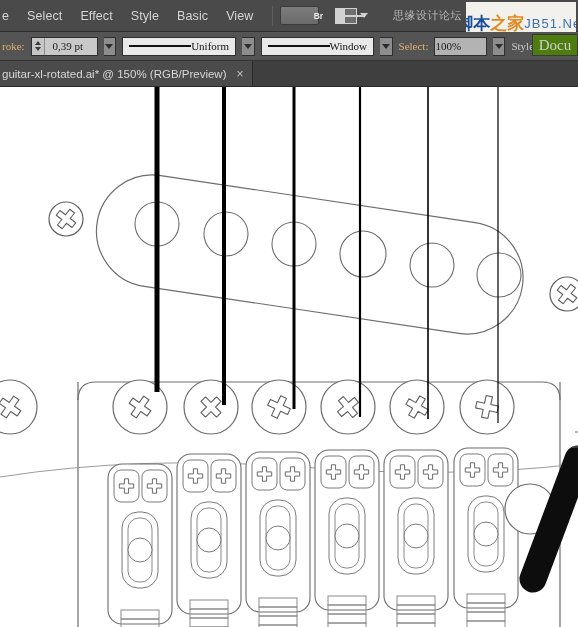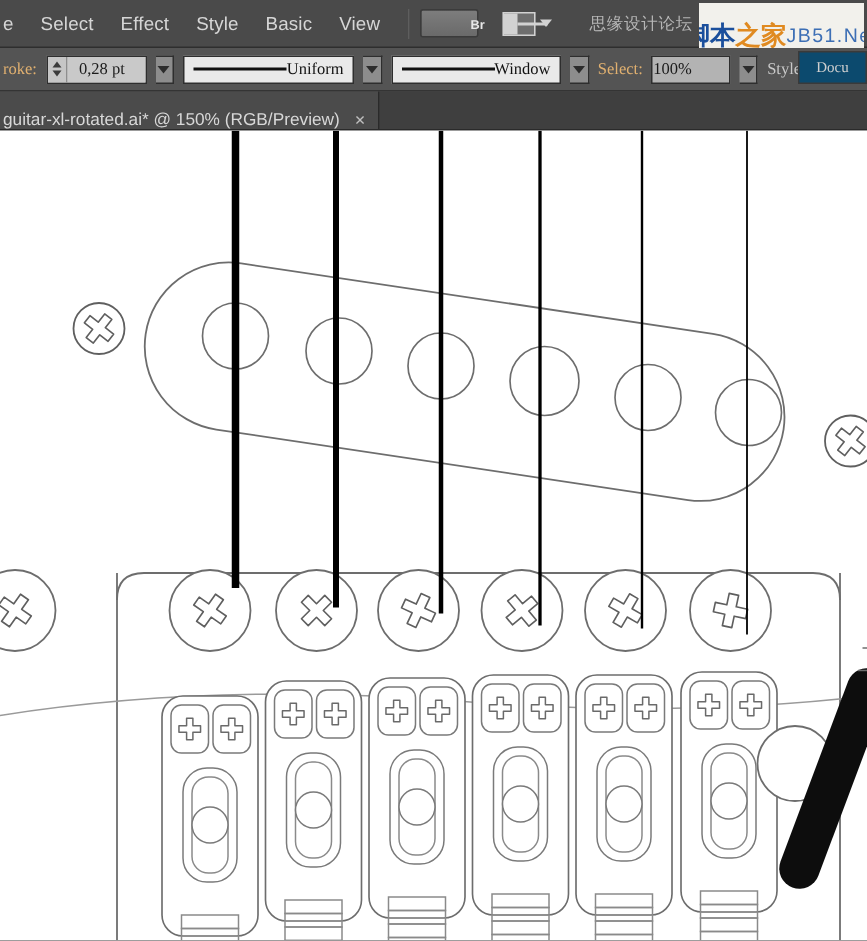--- a/index.html
+++ b/index.html
@@ -132,36 +132,36 @@
     border: 1px solid #2e2e2e; font-size: 11px; color: #1a1a1a;
     display: flex; align-items: center; padding-left: 0;
   }
   .style-swatch {
     width: 22px; height: 19px; background: #dedede;
     border: 1px solid #2e2e2e;
   }
   .docbtn {
     position: absolute; right: 0; top: 2px;
     width: 46px; height: 22px;
-    background: #0c4a6e; border: 1px solid #3a3a3a;
-    color: #cfcfcf; font-size: 10px;
+    background: #4d7c0f; border: 1px solid #3a3a3a;
+    color: #cfcfcf; font-size: 15px;
     display: flex; align-items: center; justify-content: center;
     overflow: hidden; white-space: nowrap;
   }
 
   
   .tabbar {
     position: absolute; left: 0; top: 61px;
     width: 578px; height: 26px;
     background: #3f3f3f;
     border-bottom: 1px solid #2a2a2a;
     display: flex; align-items: stretch;
   }
   .doctab {
-    display: flex; align-items: flex-end; gap: 10px;
+    display: flex; align-items: center; gap: 10px;
     background: #4b4b4b; border-right: 1px solid #2a2a2a;
     padding: 0 8px 0 2px; max-width: 258px;
   }
   .doctab-title {
     color: #d8d8d8; font-size: 11.5px; white-space: nowrap;
   }
   .doctab-close { color: #c0c0c0; font-size: 12px; line-height: 1; }
 
   
   .canvas {
@@ -205,21 +205,21 @@
   </div>
 
   <div class="optbar">
     <div class="opt-label">roke:</div>
 
     <div class="stepper">
       <span class="spin">
         <i class="up"></i>
           <i class="dn"></i>
       </span>
-      <span class="field-val">0,28 pt</span>
+      <span class="field-val">0,39 pt</span>
     </div>
     <div class="dropbtn">
       <i></i>
     </div>
 
     <div class="profilebox">
       <span class="profile-line"></span>
       <span class="profile-name">Uniform</span>
     </div>
     <div class="dropbtn">

